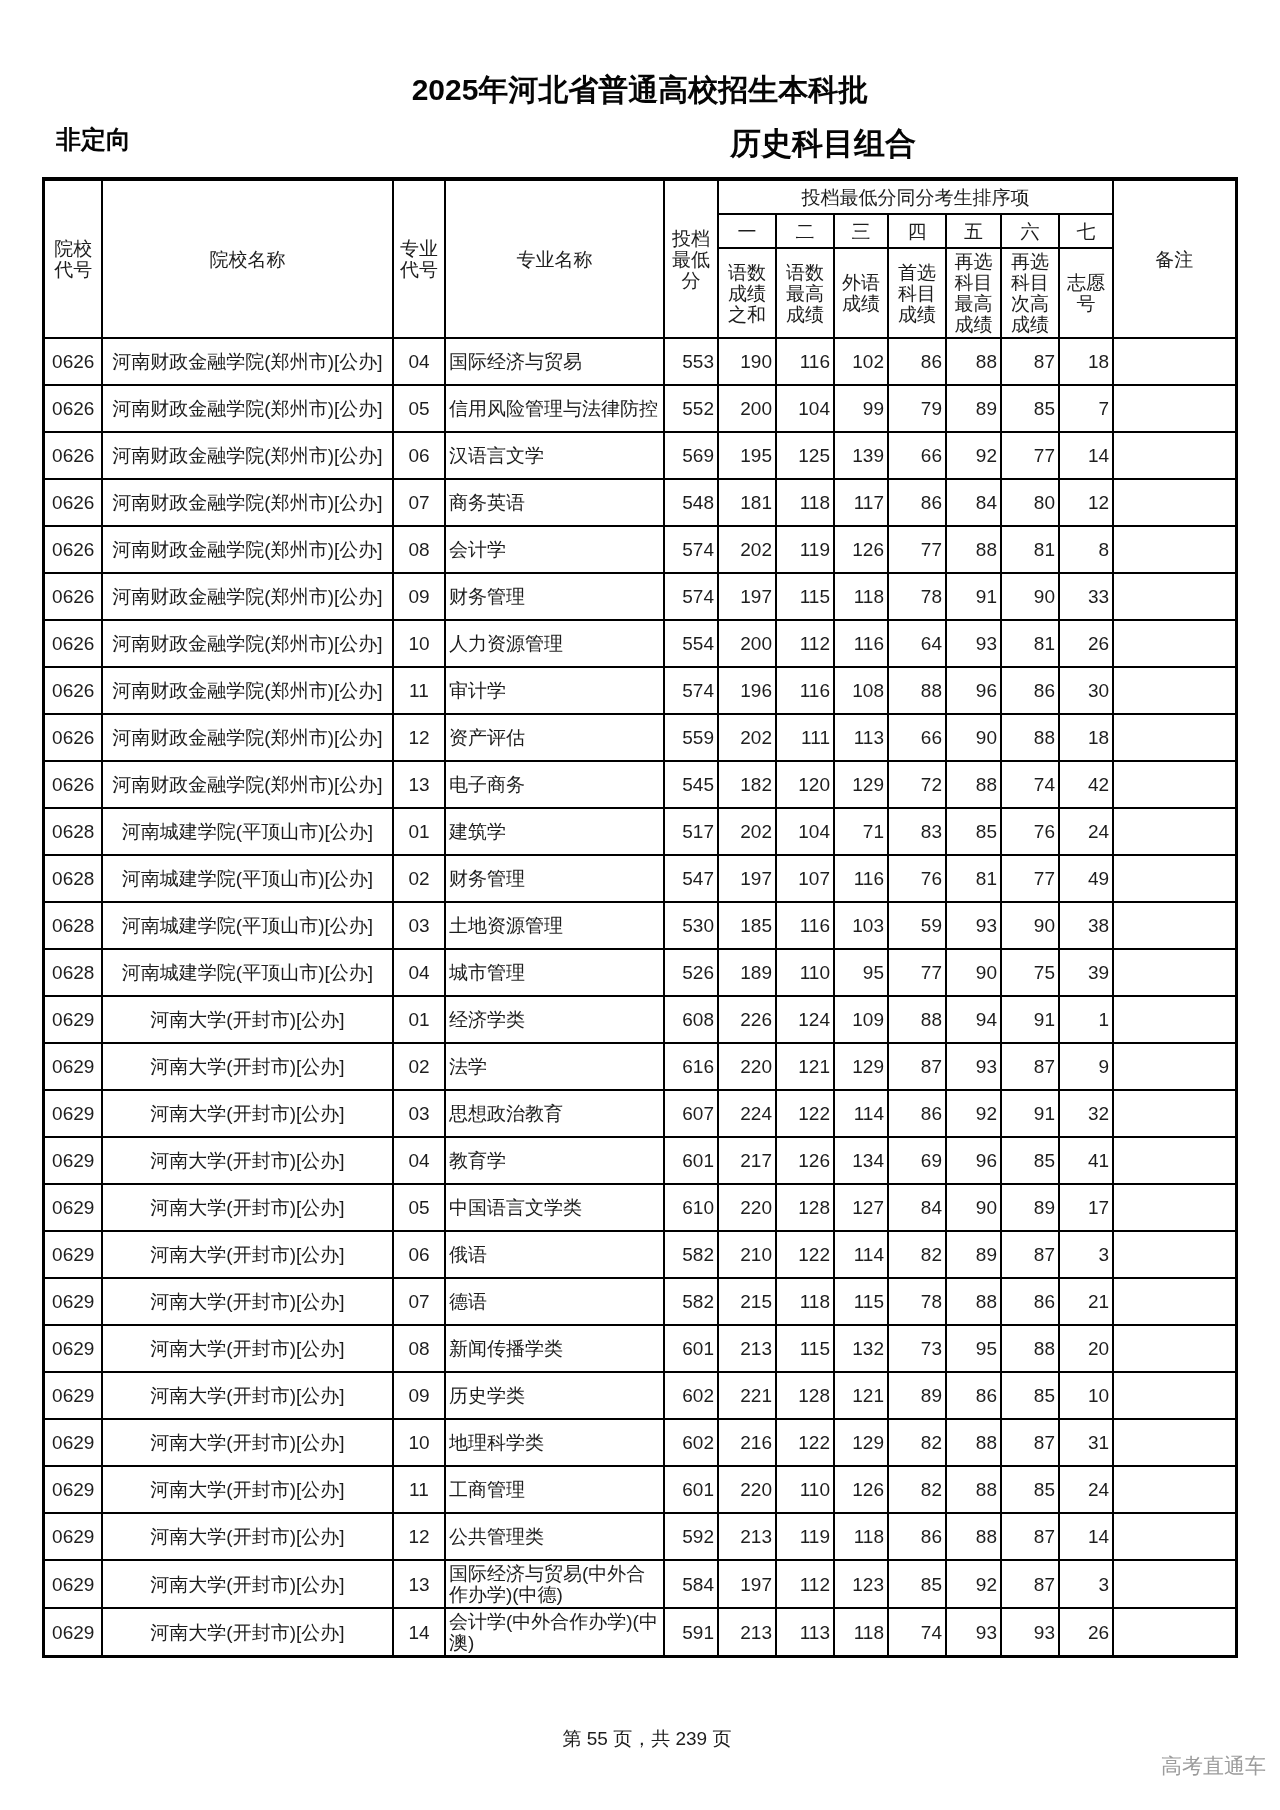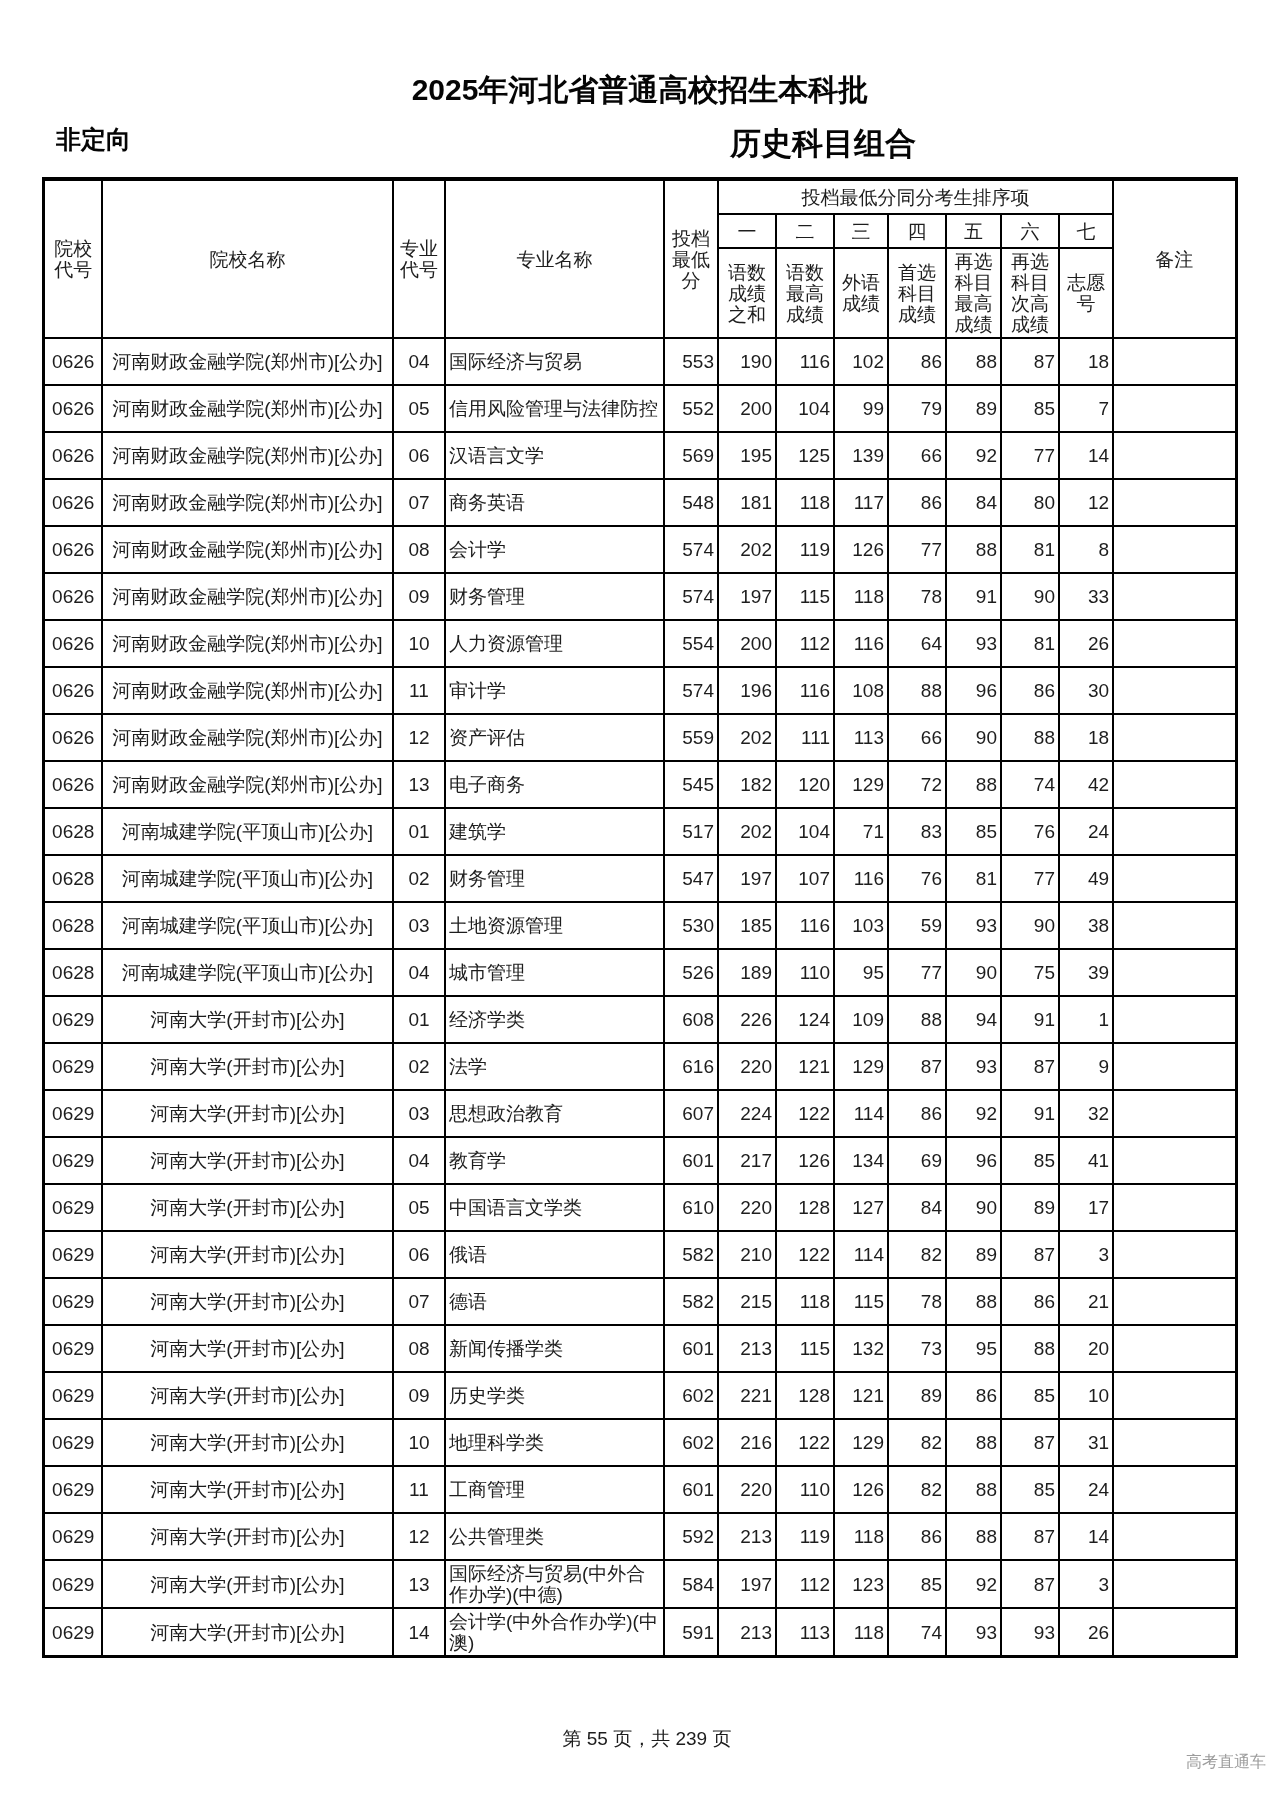--- a/index.html
+++ b/index.html
@@ -36,21 +36,21 @@
   td.c3 { text-align:left; }
   td.c4, td.c5, td.c6, td.c7, td.c8, td.c9, td.c10, td.c11 { text-align:right; padding-right:4px; }
   td.c12 { }
 
   .footer {
     position:absolute; left:0; top:1726px; width:100%;
     text-align:center; font-size:19px; color:#1d1d1d;margin-left:7px;
   }
   .watermark {
     position:absolute; right:14px; top:1752px;
-    font-size:16px; color:#9c9c9c;
+    font-size:21px; color:#9c9c9c;
   }
 </style>
 </head>
 <body>
 
 <div class="page">
 
   <div class="titles">
     <div>2025年河北省普通高校招生本科批</div>
   </div>

